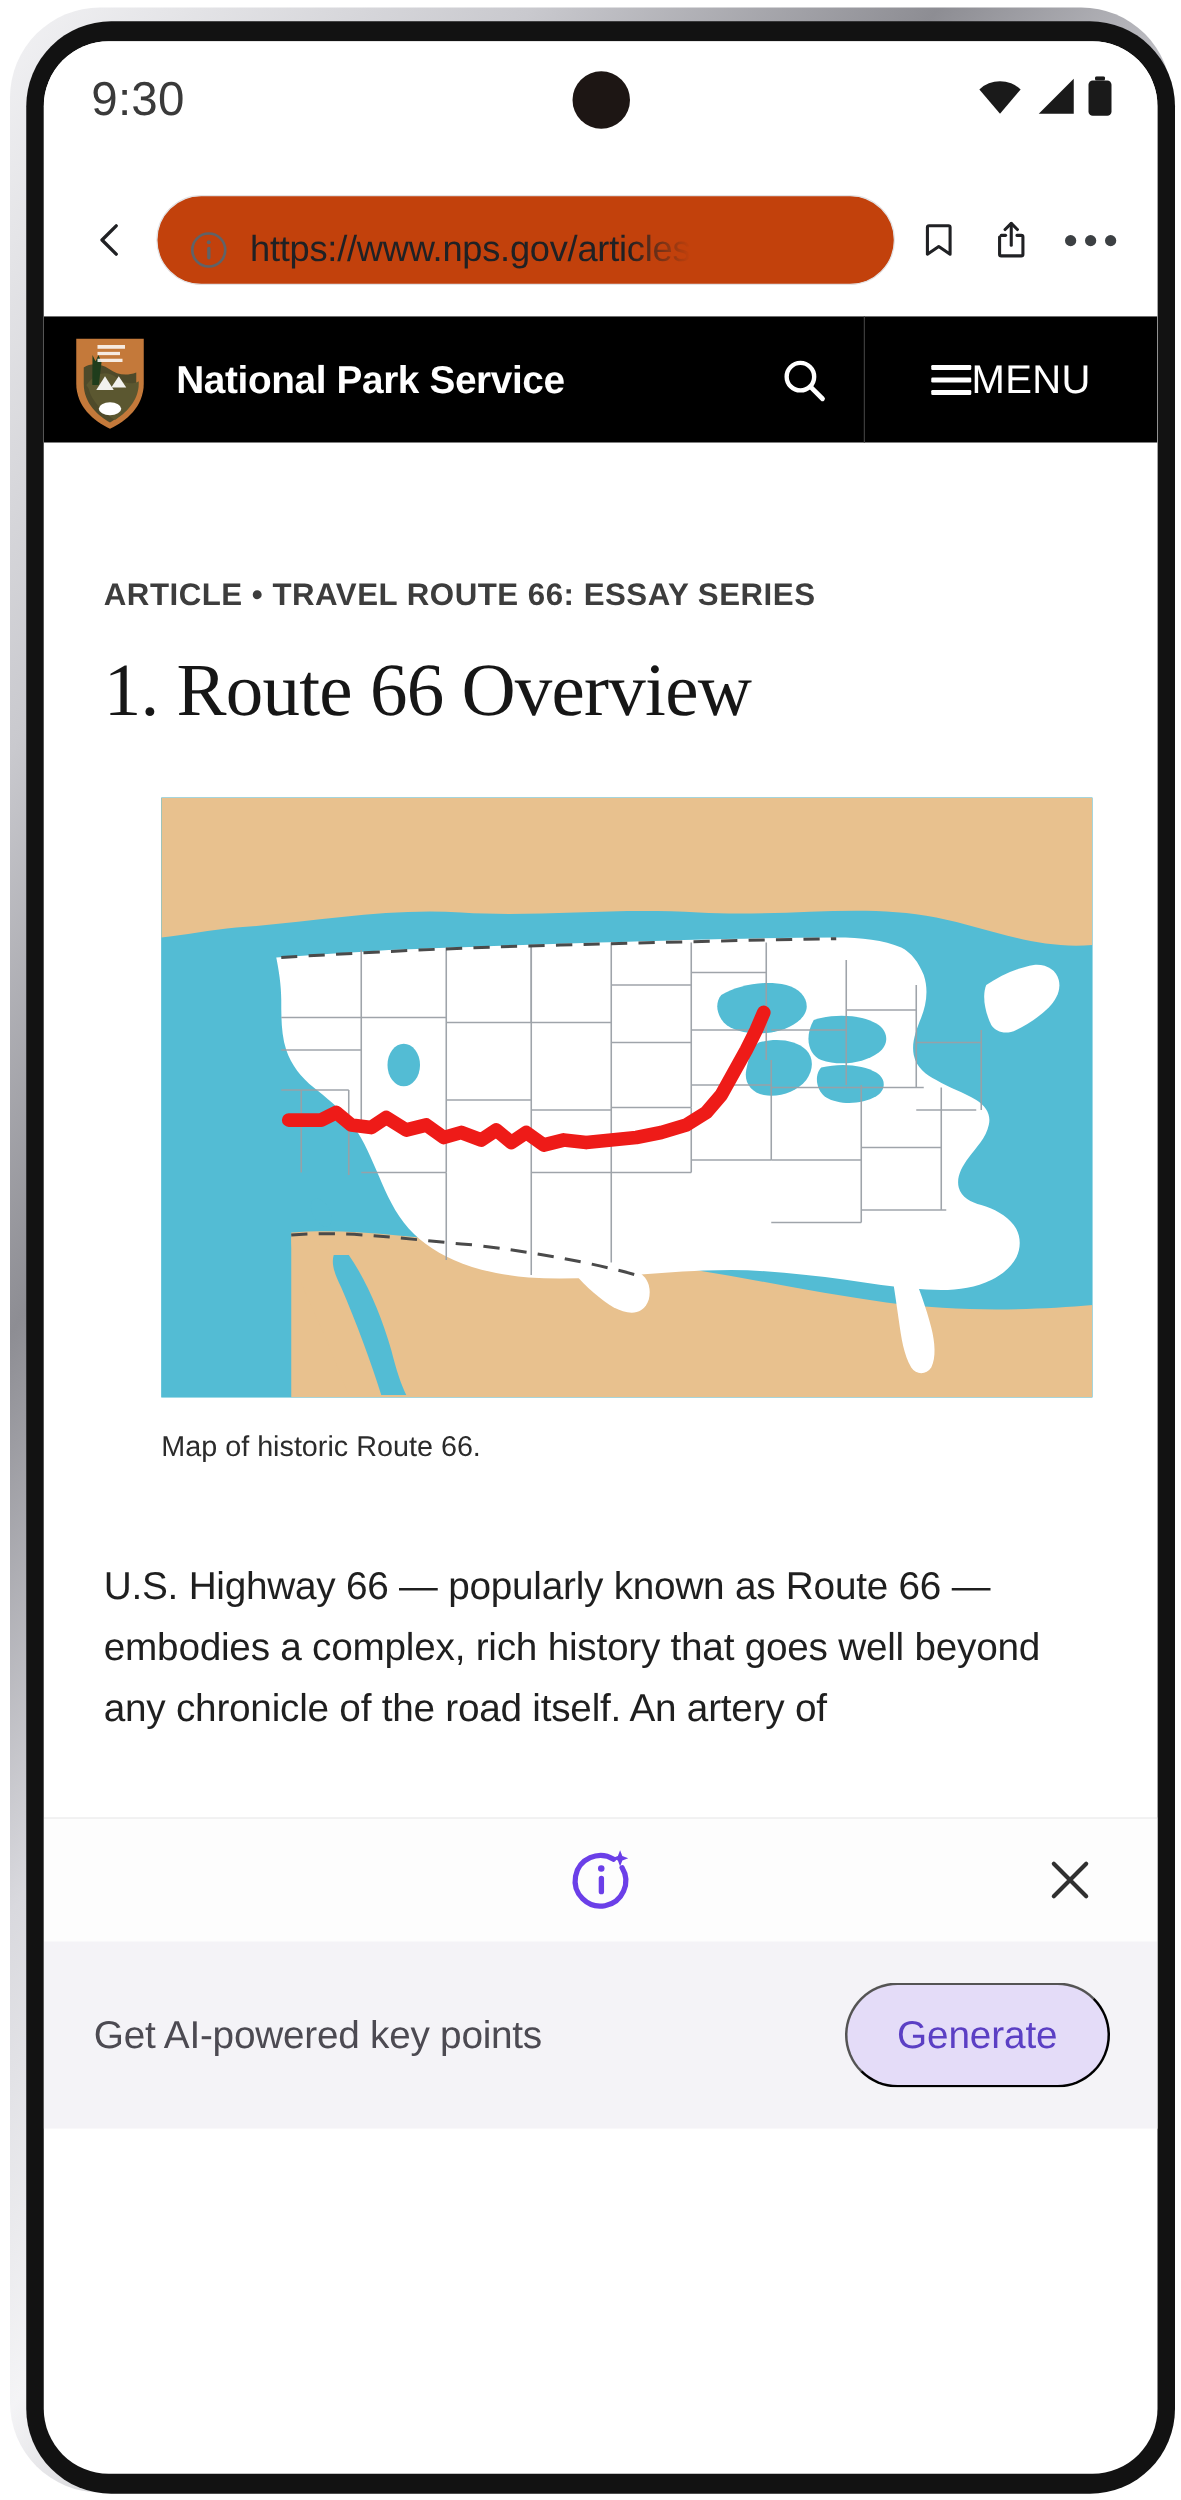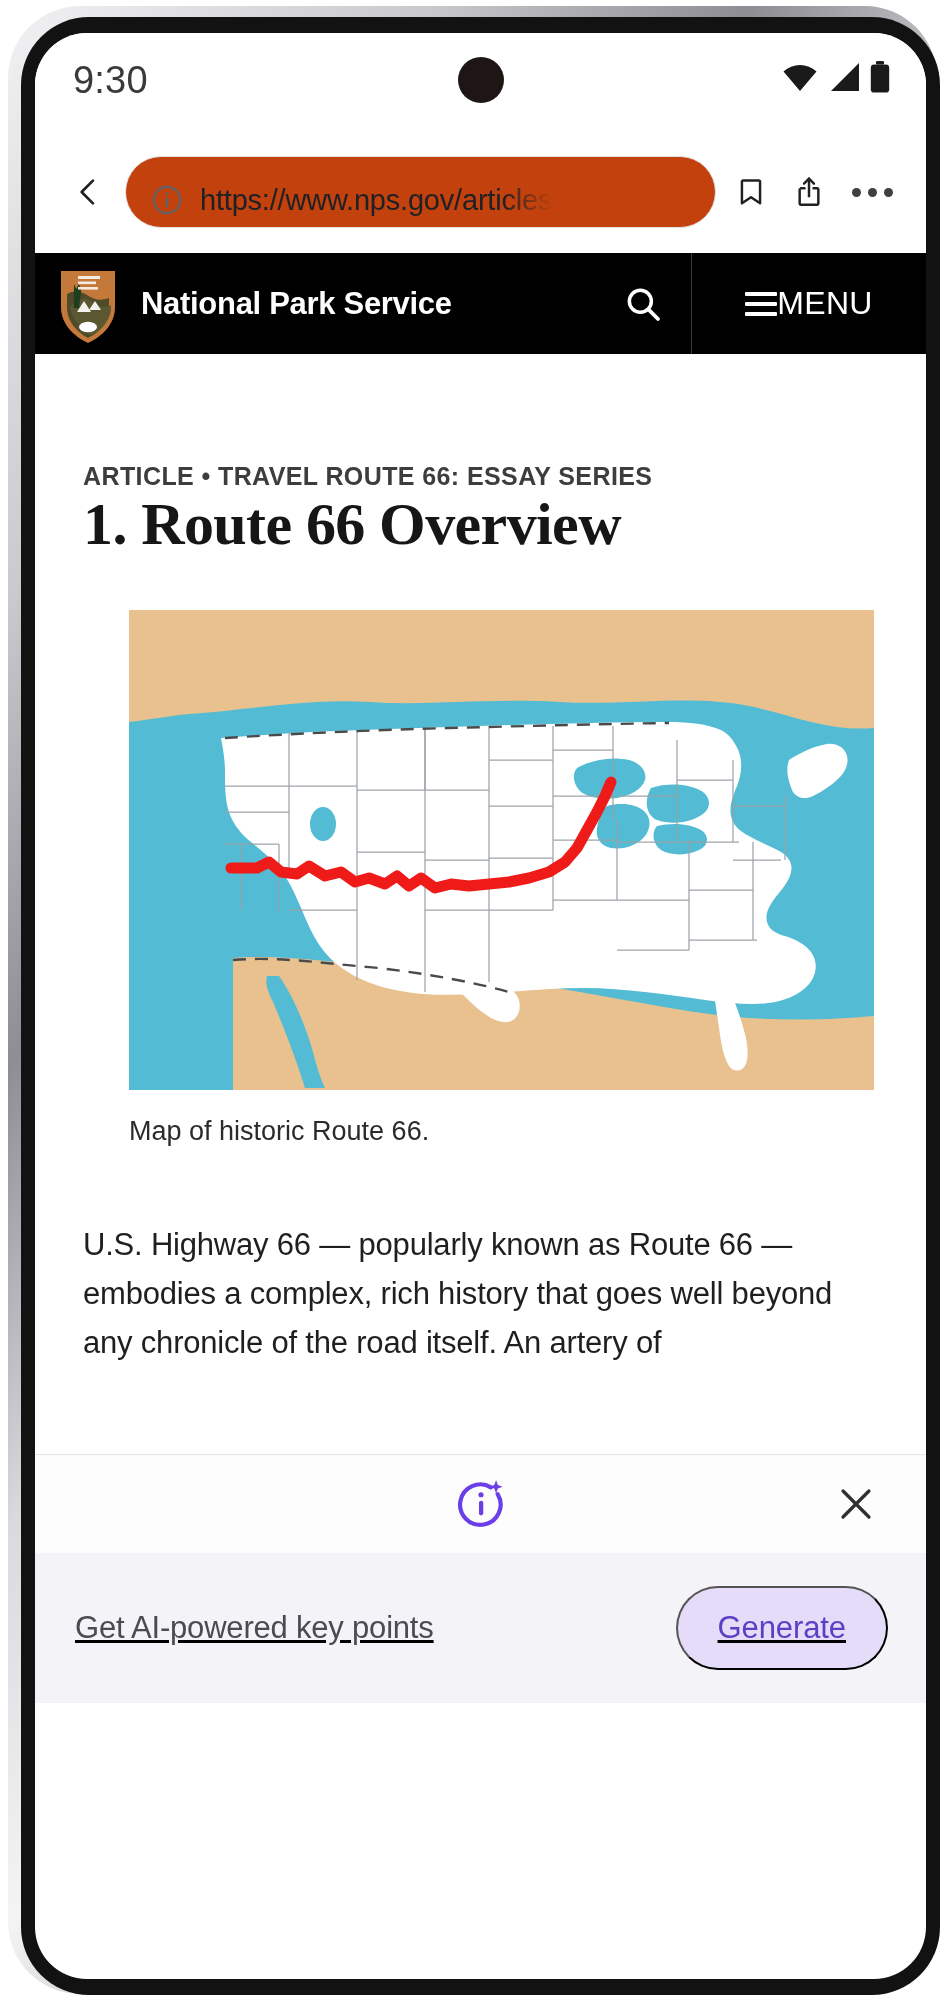--- a/index.html
+++ b/index.html
@@ -189,40 +189,41 @@
   
   #article { padding: 0 48px; }
   #article-kicker {
     margin-top: 108px;
     font-size: 25px;
     font-weight: bold;
     letter-spacing: .4px;
     color: #3d3d3d;
   }
   #article-title {
+    margin-top: 28px;
     font-family: "Liberation Serif", serif;
     font-size: 60px;
-    font-weight: bold;
+    font-weight: normal;
     color: #161616;
     letter-spacing: -.6px;
     line-height: 1.12;
   }
 
   
   #map-figure { margin-top: 52px; padding-left: 46px; }
   #map-image {
     position: relative;
     width: 745px;
     height: 480px;
     background: #53bcd4;
     overflow: hidden;
   }
   #map-caption-title {
     margin-top: 26px;
-    font-size: 27px;
+    font-size: 23px;
     color: #2b2b2b;
   }
   #map-caption-credit {
     margin-top: 8px;
     font-size: 25px;
     font-style: italic;
     color: #5e5e5e;
     line-height: 1.42;
     max-width: 700px;
   }
@@ -260,21 +261,20 @@
     width: 56px; height: 56px;
     display:flex; align-items:center; justify-content:center;
   }
   #ai-action-row {
     height: 150px;
     background: #f4f3f7;
     display: flex;
     align-items: center;
     padding: 0 38px 0 40px;
     gap: 18px;
-    text-decoration: underline;
   }
   #ai-prompt-label {
     flex: 1 1 auto;
     font-size: 31px;
     color: #4c4a52;
     letter-spacing: -.2px;
   }
   #ai-generate-button {
     flex: 0 0 auto;
     height: 84px;

